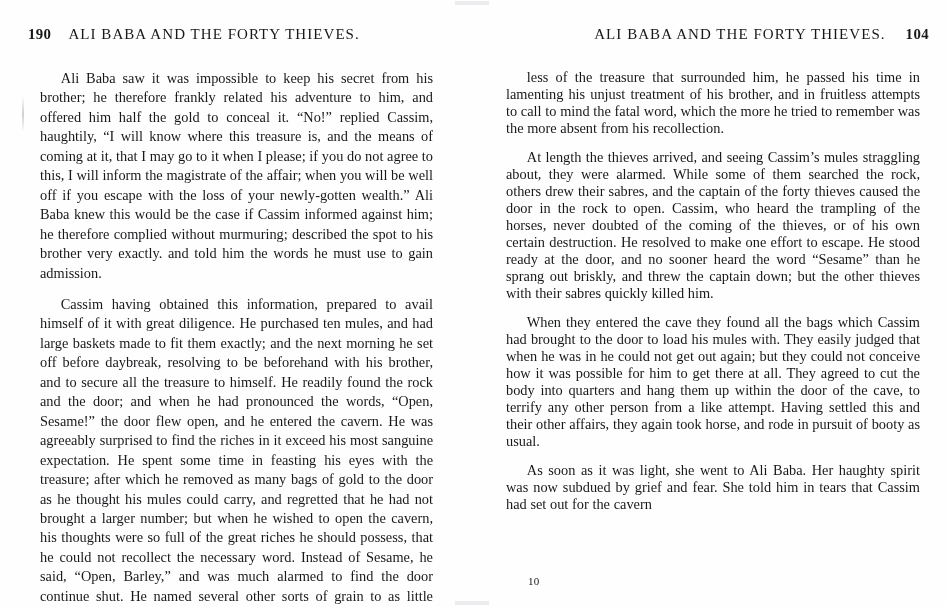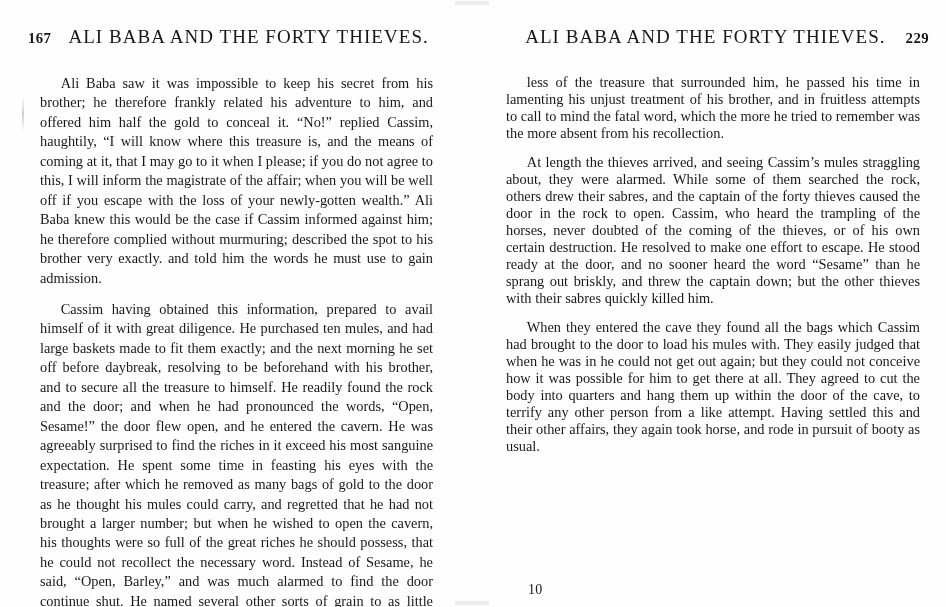--- a/index.html
+++ b/index.html
@@ -73,21 +73,21 @@
   }
   .page-left .running-head { justify-content: flex-start; }
   .page-right .running-head { justify-content: flex-end; padding-right: 3px; }
 
   .folio {
     font-size: 14.8px;
     letter-spacing: .4px;
     font-weight: 700;
   }
   .head-title {
-    font-size: 19px;
+    font-size: 15px;
     letter-spacing: 1.05px;
   }
   .page-left .folio { margin-right: 17px; }
   .page-right .folio { margin-left: 20px; }
 
   .column {
     font-size: 14.35px;
     line-height: 19.45px;
     text-align: justify;
     text-justify: inter-word;
@@ -100,54 +100,55 @@
     margin: 12px;
     text-indent: 1.45em;
   }
   .column p.last-line-flat {
     text-align-last: left;
   }
 
   .signature {
     position: absolute;
     left: 55px;
-    bottom: 9px;
-    font-size: 14px;
+    bottom: 20px;
+    font-size: 11px;
     letter-spacing: .3px;
   }
 </style>
 </head>
 <body>
 
 <div class="scan">
 
   <div class="gutter-tick top"></div>
   <div class="gutter-tick bottom"></div>
   <div class="edge-artifact"></div>
 
   <div class="spread">
 
     <div class="page page-left">
       <div class="running-head">
-        <span class="folio">167</span>
+        <span class="folio">190</span>
         <span class="head-title">ALI BABA AND THE FORTY THIEVES.</span>
       </div>
       <div class="column">
         <p>Ali Baba saw it was impossible to keep his secret from his brother; he therefore frankly related his adventure to him, and offered him half the gold to conceal it. “No!” replied Cassim, haughtily, “I will know where this treasure is, and the means of coming at it, that I may go to it when I please; if you do not agree to this, I will inform the magistrate of the affair; when you will be well off if you escape with the loss of your newly-gotten wealth.” Ali Baba knew this would be the case if Cassim informed against him; he therefore complied without murmuring; described the spot to his brother very exactly. and told him the words he must use to gain admission.</p>
         <p class="last-line-flat">Cassim having obtained this information, prepared to avail himself of it with great diligence. He purchased ten mules, and had large baskets made to fit them exactly; and the next morning he set off before daybreak, resolving to be beforehand with his brother, and to secure all the treasure to himself. He readily found the rock and the door; and when he had pronounced the words, “Open, Sesame!” the door flew open, and he entered the cavern. He was agreeably surprised to find the riches in it exceed his most sanguine expectation. He spent some time in feasting his eyes with the treasure; after which he removed as many bags of gold to the door as he thought his mules could carry, and regretted that he had not brought a larger number; but when he wished to open the cavern, his thoughts were so full of the great riches he should possess, that he could not recollect the necessary word. Instead of Sesame, he said, “Open, Barley,” and was much alarmed to find the door continue shut. He named several other sorts of grain to as little purpose. He walked about the cave several hours with all the horrors of approaching death, which he knew must befall him if the thieves found him there. Regard-</p>
       </div>
     </div>
 
     <div class="page page-right">
       <div class="running-head">
         <span class="head-title">ALI BABA AND THE FORTY THIEVES.</span>
-        <span class="folio">229</span>
+        <span class="folio">104</span>
       </div>
       <div class="column">
         <p>less of the treasure that surrounded him, he passed his time in lamenting his unjust treatment of his brother, and in fruitless attempts to call to mind the fatal word, which the more he tried to remember was the more absent from his recollection.</p>
         <p>At length the thieves arrived, and seeing Cassim’s mules straggling about, they were alarmed. While some of them searched the rock, others drew their sabres, and the captain of the forty thieves caused the door in the rock to open. Cassim, who heard the trampling of the horses, never doubted of the coming of the thieves, or of his own certain destruction. He resolved to make one effort to escape. He stood ready at the door, and no sooner heard the word “Sesame” than he sprang out briskly, and threw the captain down; but the other thieves with their sabres quickly killed him.</p>
         <p>When they entered the cave they found all the bags which Cassim had brought to the door to load his mules with. They easily judged that when he was in he could not get out again; but they could not conceive how it was possible for him to get there at all. They agreed to cut the body into quarters and hang them up within the door of the cave, to terrify any other person from a like attempt. Having settled this and their other affairs, they again took horse, and rode in pursuit of booty as usual.</p>
+        <p class="last-line-flat">As soon as it was light, she went to Ali Baba. Her haughty spirit was now subdued by grief and fear. She told him in tears that Cassim had set out for the cavern</p>
       </div>
       <div class="signature">10</div>
     </div>
 
   </div>
 </div>
 
 </body></html>

